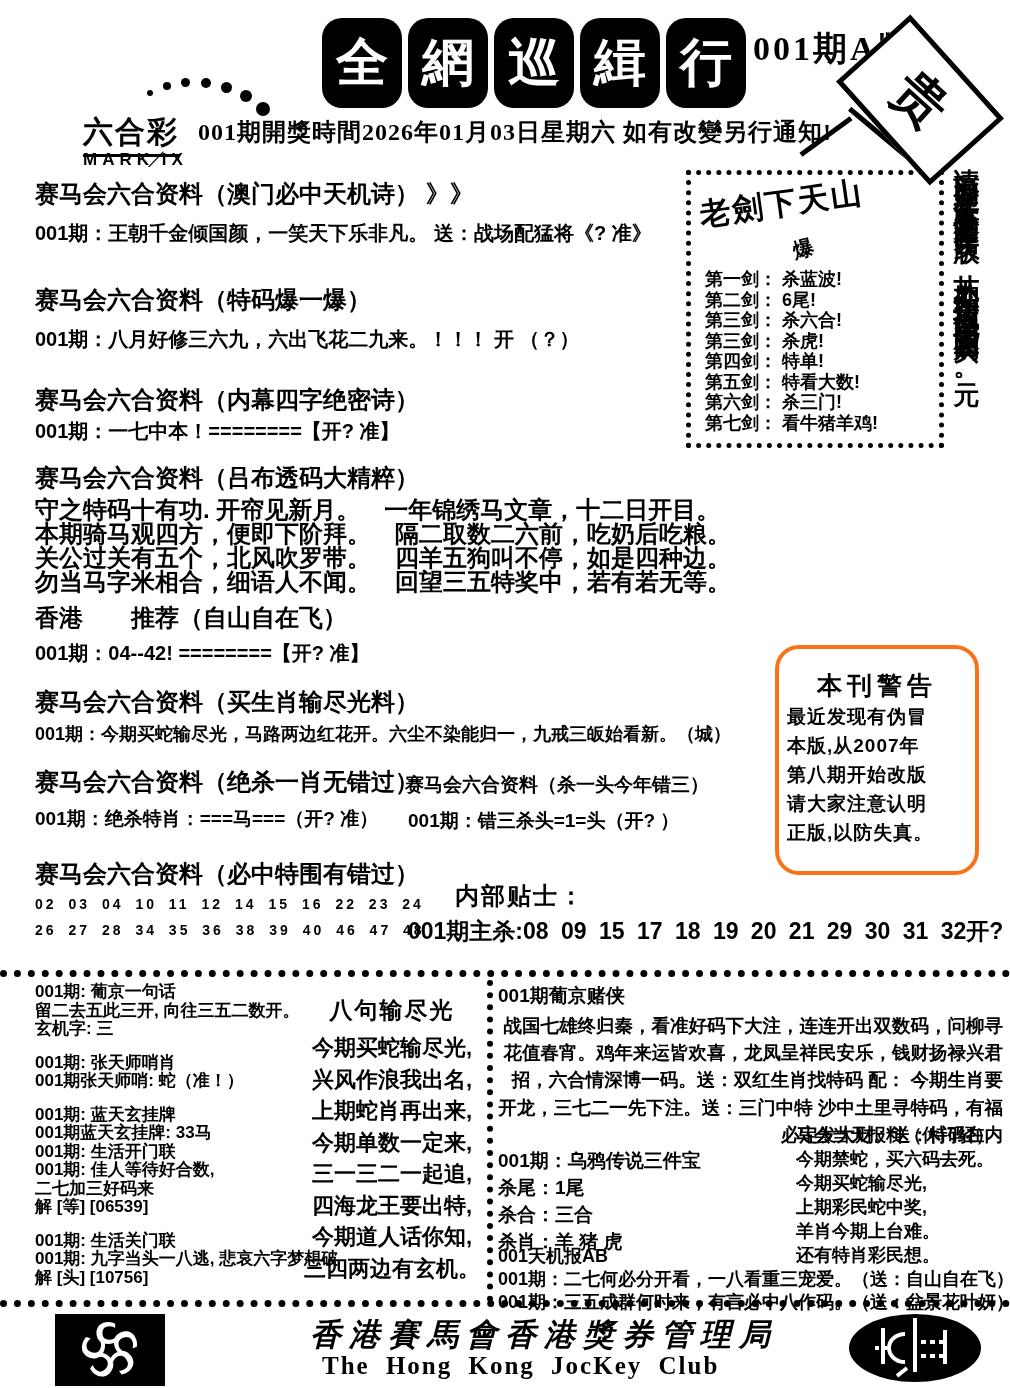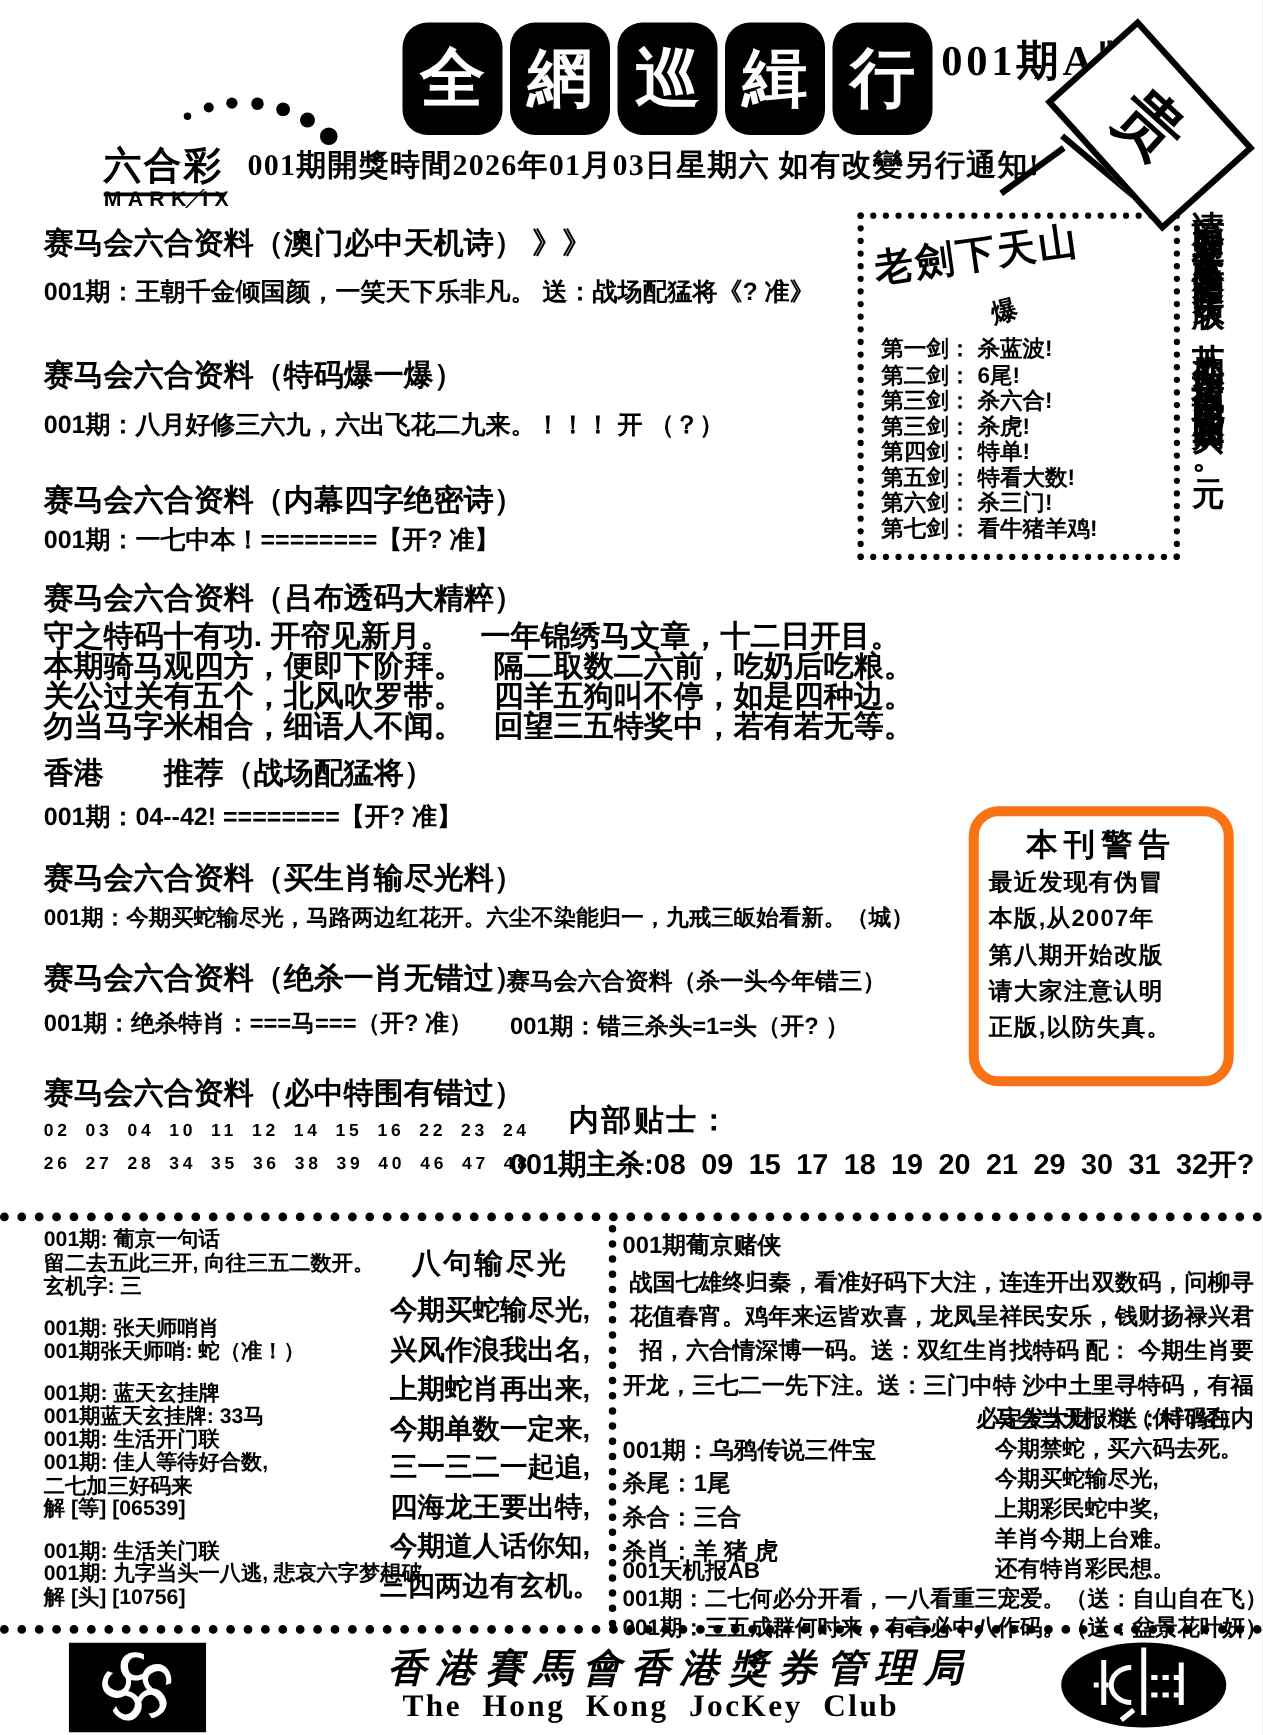--- a/index.html
+++ b/index.html
@@ -34,21 +34,21 @@
                font-family:"Liberation Serif","DejaVu Serif",serif;font-weight:900;}
   .burst{font-size:21px;transform:rotate(-14deg);display:inline-block;}
   .sword-item{font-size:18px;line-height:20.5px;white-space:nowrap;}
 
   
   .stamp{width:130px;height:90px;border:5px solid #000;background:#fff;transform:rotate(48deg);
          display:flex;align-items:center;justify-content:center;z-index:5;}
   .stamp-char{font-size:52px;font-weight:900;transform:rotate(-6deg);}
 
   
-  .warn-box{width:180px;height:202px;border:8px solid #f97316;border-radius:24px;padding:6px 8px 0 8px;}
+  .warn-box{width:180px;height:202px;border:4px solid #f97316;border-radius:24px;padding:20px 8px 0 8px;}
   .warn-title{font-size:25px;letter-spacing:5px;text-align:center;}
   .warn-line{font-size:19px;line-height:29px;letter-spacing:1px;white-space:nowrap;}
 
   
   .vside{writing-mode:vertical-rl;font-size:26px;letter-spacing:5px;height:720px;}
 
   
   .hdots{width:1010px;border-top:7px dotted #000;}
   .vdots{height:322px;border-left:6px dotted #000;}
 
@@ -116,21 +116,21 @@
   <div class="abs sec-l" style="left:35px;top:418px;">001期：一七中本！========【开? 准】</div>
 
   <div class="abs sec-h" style="left:35px;top:462px;">赛马会六合资料（吕布透码大精粹）</div>
   <div class="abs poem" style="left:35px;top:498px;">
     <div>守之特码十有功. 开帘见新月。　一年锦绣马文章，十二日开目。</div>
     <div>本期骑马观四方，便即下阶拜。　隔二取数二六前，吃奶后吃粮。</div>
     <div>关公过关有五个，北风吹罗带。　四羊五狗叫不停，如是四种边。</div>
     <div>勿当马字米相合，细语人不闻。　回望三五特奖中，若有若无等。</div>
   </div>
 
-  <div class="abs sec-h" style="left:35px;top:602px;">香港　　推荐（战场配猛将）</div>
+  <div class="abs sec-h" style="left:35px;top:602px;">香港　　推荐（自山自在飞）</div>
   <div class="abs sec-l" style="left:35px;top:640px;">001期：04--42! ========【开? 准】</div>
 
   <div class="abs sec-h" style="left:35px;top:686px;">赛马会六合资料（买生肖输尽光料）</div>
   <div class="abs sec-l" style="left:35px;top:722px;font-size:18px;">001期：今期买蛇输尽光，马路两边红花开。六尘不染能归一，九戒三皈始看新。（城）</div>
 
   <div class="abs sec-h" style="left:35px;top:766px;">赛马会六合资料（绝杀一肖无错过）</div>
   <div class="abs sec-l" style="left:35px;top:806px;font-size:19px;">001期：绝杀特肖：===马===（开? 准）</div>
 
   <div class="abs sec-h" style="left:35px;top:858px;">赛马会六合资料（必中特围有错过）</div>
   <div class="abs nums" style="left:35px;top:896px;">02 03 04 10 11 12 14 15 16 22 23 24</div>

